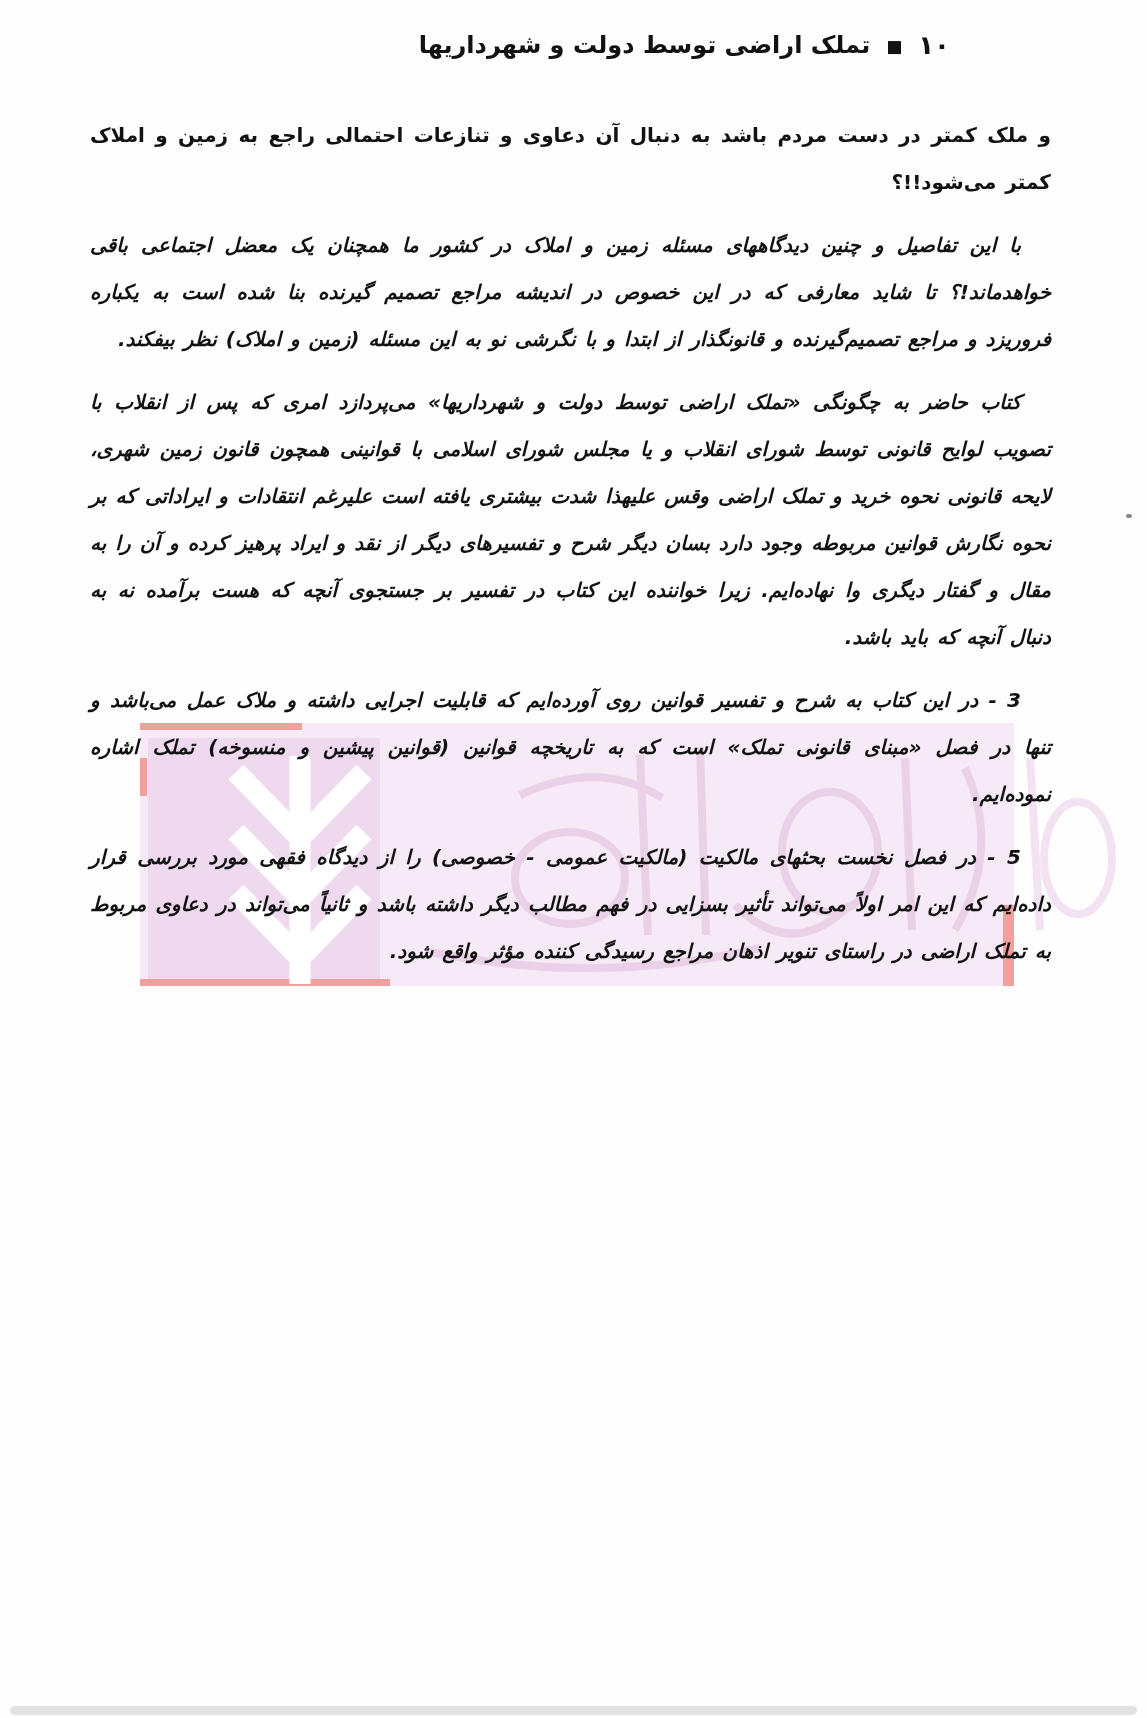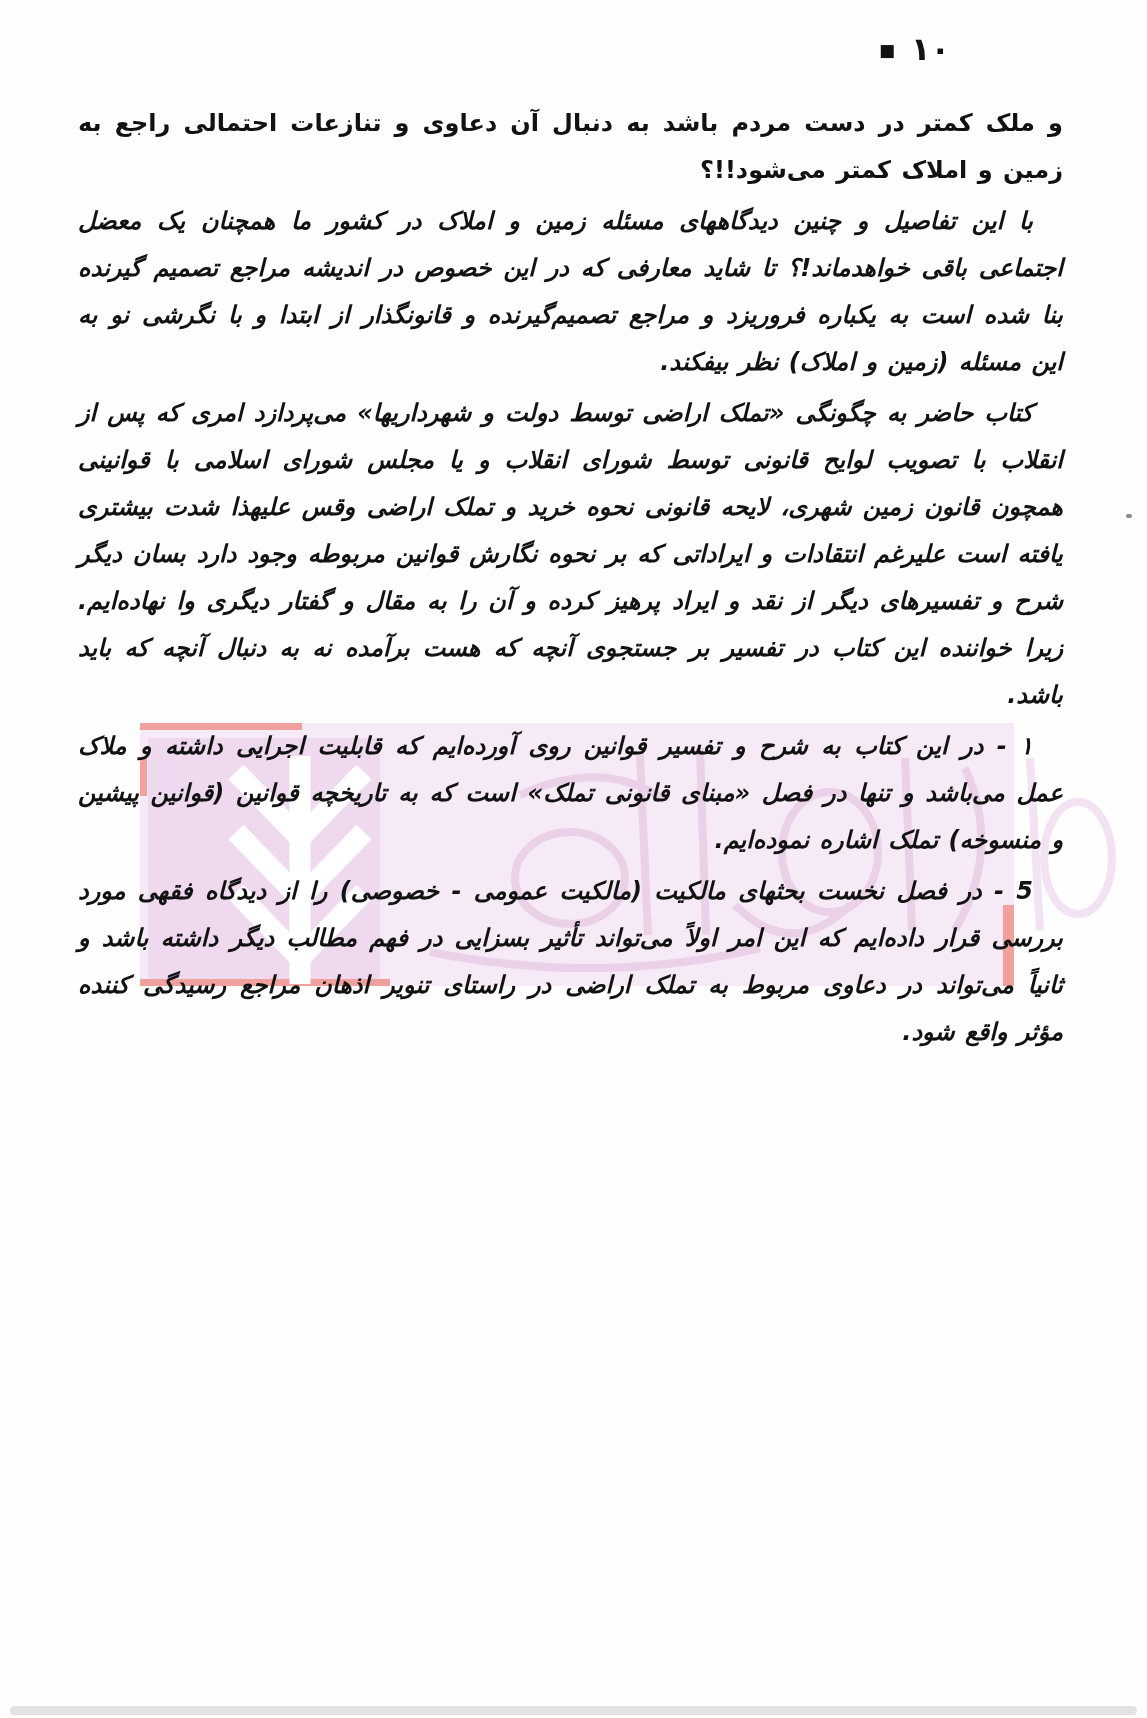--- a/index.html
+++ b/index.html
@@ -27,30 +27,30 @@
   .wm-a2{left:140px;top:979px;width:250px;height:7px;}
   .wm-a3{left:1003px;top:905px;width:11px;height:81px;}
   .wm-a4{left:140px;top:758px;width:7px;height:38px;}
   .wm-svg{position:absolute;left:0;top:0;}
   
   header{
     position:absolute;top:30px;right:197px;z-index:1;
     display:flex;align-items:center;gap:16px;
     direction:rtl;font-weight:bold;color:var(--ink);
   }
-  .page-num{font-size:32px;text-align:right;}
+  .page-num{font-size:26px;text-align:right;}
   .bullet{font-size:17px;line-height:1;transform:translateY(1px);}
   .book-title{font-size:24px;letter-spacing:0.5px;}
   
   main{
     position:absolute;top:96px;right:80px;left:74px;z-index:1;
     direction:rtl;text-align:justify;
     font-weight:bold;color:var(--ink);
   }
-  main p{margin:4px;font-size:24px;line-height:47px;word-spacing:2px;}
+  main p{margin:16px;font-size:20px;line-height:47px;word-spacing:2px;}
   main p.indent{text-indent:30px;font-style:italic;}
   
   .edge-mark{position:absolute;left:1126px;top:514px;width:6px;height:4px;background:#8a8a8a;border-radius:2px;z-index:1;}
   .bottom-strip{position:absolute;left:10px;right:10px;bottom:3px;height:9px;background:#e2e2e2;border-radius:5px;z-index:1;}
 </style>
 </head>
 <body>
 
 <div class="page">
 
@@ -87,26 +87,27 @@
       <g stroke="#f3e2f2" stroke-width="8" fill="none">
         <path d="M1030 758 L1040 930"></path>
         <ellipse cx="1078" cy="858" rx="34" ry="56"></ellipse>
       </g>
     </svg>
   </div>
 
   <header>
     <span class="page-num">۱۰</span>
     <span class="bullet">■</span>
+    <span class="book-title">تملک اراضی توسط دولت و شهرداریها</span>
   </header>
 
   <main>
     <p>و ملک کمتر در دست مردم باشد به دنبال آن دعاوی و تنازعات احتمالی راجع به زمین و املاک کمتر می‌شود!!؟</p>
     <p class="indent">با این تفاصیل و چنین دیدگاههای مسئله زمین و املاک در کشور ما همچنان یک معضل اجتماعی باقی خواهدماند!؟ تا شاید معارفی که در این خصوص در اندیشه مراجع تصمیم گیرنده بنا شده است به یکباره فروریزد و مراجع تصمیم‌گیرنده و قانونگذار از ابتدا و با نگرشی نو به این مسئله (زمین و املاک) نظر بیفکند.</p>
     <p class="indent">کتاب حاضر به چگونگی «تملک اراضی توسط دولت و شهرداریها» می‌پردازد امری که پس از انقلاب با تصویب لوایح قانونی توسط شورای انقلاب و یا مجلس شورای اسلامی با قوانینی همچون قانون زمین شهری، لایحه قانونی نحوه خرید و تملک اراضی وقس علیهذا شدت بیشتری یافته است علیرغم انتقادات و ایراداتی که بر نحوه نگارش قوانین مربوطه وجود دارد بسان دیگر شرح و تفسیرهای دیگر از نقد و ایراد پرهیز کرده و آن را به مقال و گفتار دیگری وا نهاده‌ایم. زیرا خواننده این کتاب در تفسیر بر جستجوی آنچه که هست برآمده نه به دنبال آنچه که باید باشد.</p>
-    <p class="indent">۱ - در این کتاب به شرح و تفسیر قوانین روی آورده‌ایم که قابلیت اجرایی داشته و ملاک عمل می‌باشد و تنها در فصل «مبنای قانونی تملک» است که به تاریخچه قوانین (قوانین پیشین و منسوخه) تملک اشاره نموده‌ایم.</p>
+    <p class="indent">3 - در این کتاب به شرح و تفسیر قوانین روی آورده‌ایم که قابلیت اجرایی داشته و ملاک عمل می‌باشد و تنها در فصل «مبنای قانونی تملک» است که به تاریخچه قوانین (قوانین پیشین و منسوخه) تملک اشاره نموده‌ایم.</p>
     <p class="indent">5 - در فصل نخست بحثهای مالکیت (مالکیت عمومی - خصوصی) را از دیدگاه فقهی مورد بررسی قرار داده‌ایم که این امر اولاً می‌تواند تأثیر بسزایی در فهم مطالب دیگر داشته باشد و ثانیاً می‌تواند در دعاوی مربوط به تملک اراضی در راستای تنویر اذهان مراجع رسیدگی کننده مؤثر واقع شود.</p>
   </main>
 
   <div class="edge-mark"></div>
   <div class="bottom-strip"></div>
 
 </div>
 
 </body></html>

